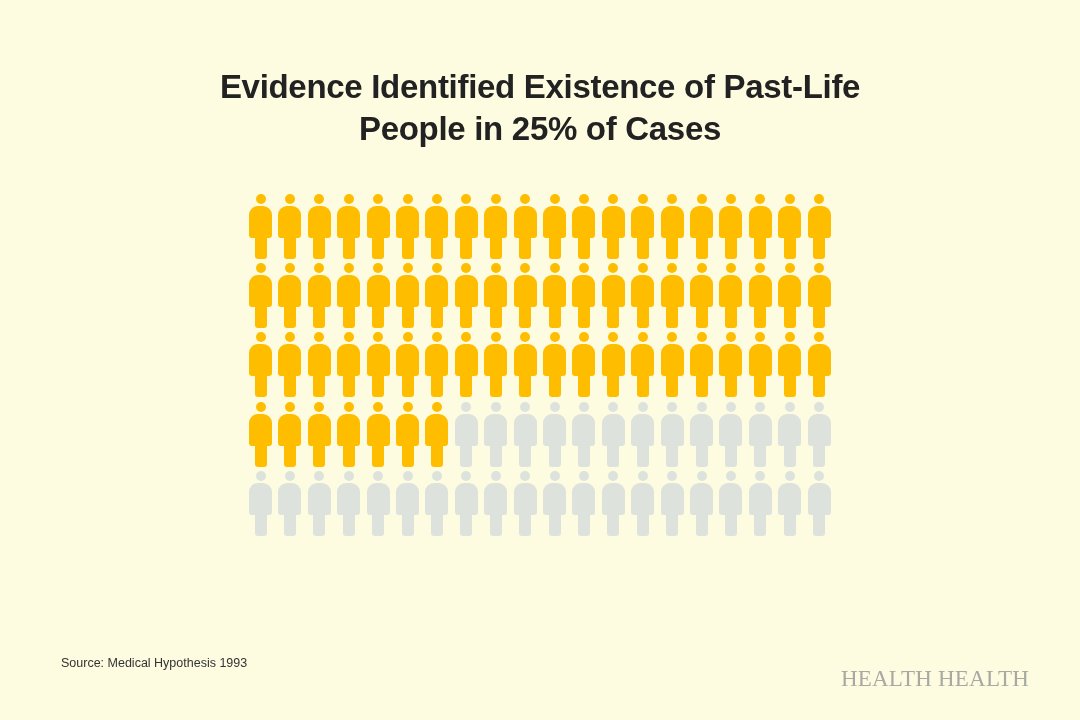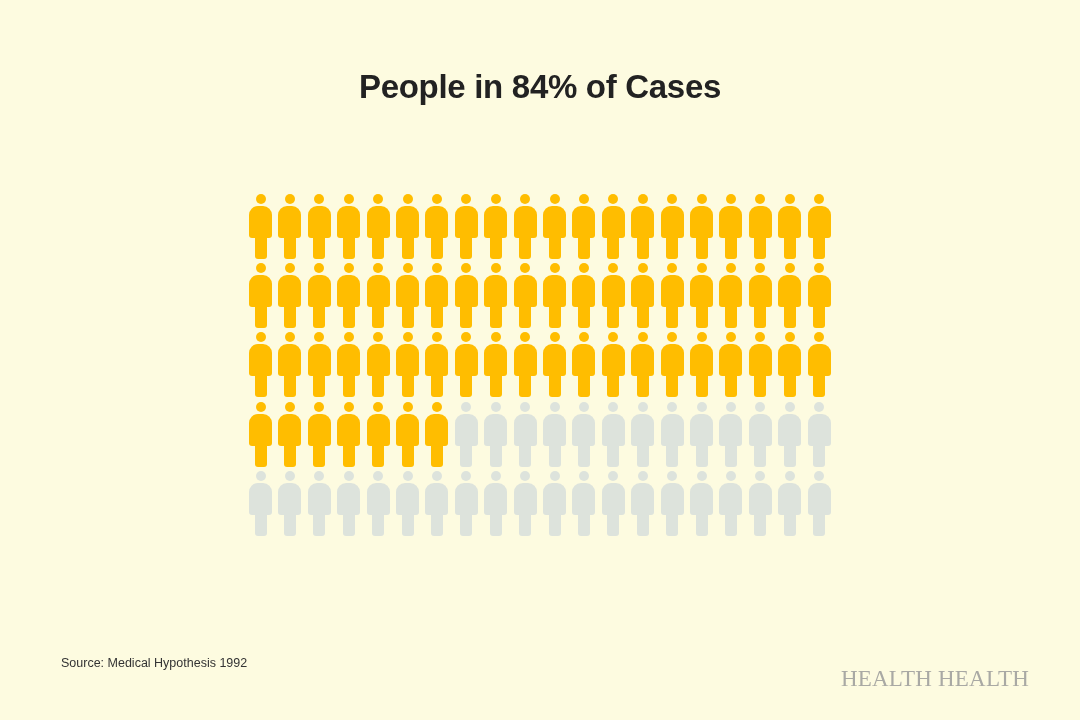--- a/index.html
+++ b/index.html
@@ -61,21 +61,22 @@
     font-family: "Liberation Serif", "DejaVu Serif", serif;
     font-size: 23px;
     color: #a9a9a4;
     letter-spacing: 0.2px;
   }
 </style>
 </head>
 <body>
 
 <div class="title">
-  <span>People in 84% of Cases</span>
+  <span>Evidence Identified Existence of Past-Life</span>
+  <span>People in 25% of Cases</span>
 </div>
 
 <div class="grid" id="pictogram">
     <div class="person" style="left: 0px; top: 0px;">
       <div class="head" style="background: rgb(255, 189, 0);"></div>
       <div class="torso" style="background: rgb(255, 189, 0);"></div>
       <div class="legs" style="background: rgb(255, 189, 0);"></div>
     </div>
     <div class="person" style="left: 29.4px; top: 0px;">
       <div class="head" style="background: rgb(255, 189, 0);"></div>
@@ -567,14 +568,14 @@
       <div class="torso" style="background: rgb(221, 227, 220);"></div>
       <div class="legs" style="background: rgb(221, 227, 220);"></div>
     </div>
     <div class="person" style="left: 558.6px; top: 276.8px;">
       <div class="head" style="background: rgb(221, 227, 220);"></div>
       <div class="torso" style="background: rgb(221, 227, 220);"></div>
       <div class="legs" style="background: rgb(221, 227, 220);"></div>
     </div>
   </div>
 
-<div class="source">Source: Medical Hypothesis 1992</div>
+<div class="source">Source: Medical Hypothesis 1993</div>
 <div class="logo">HEALTH HEALTH</div>
 
 </body></html>

